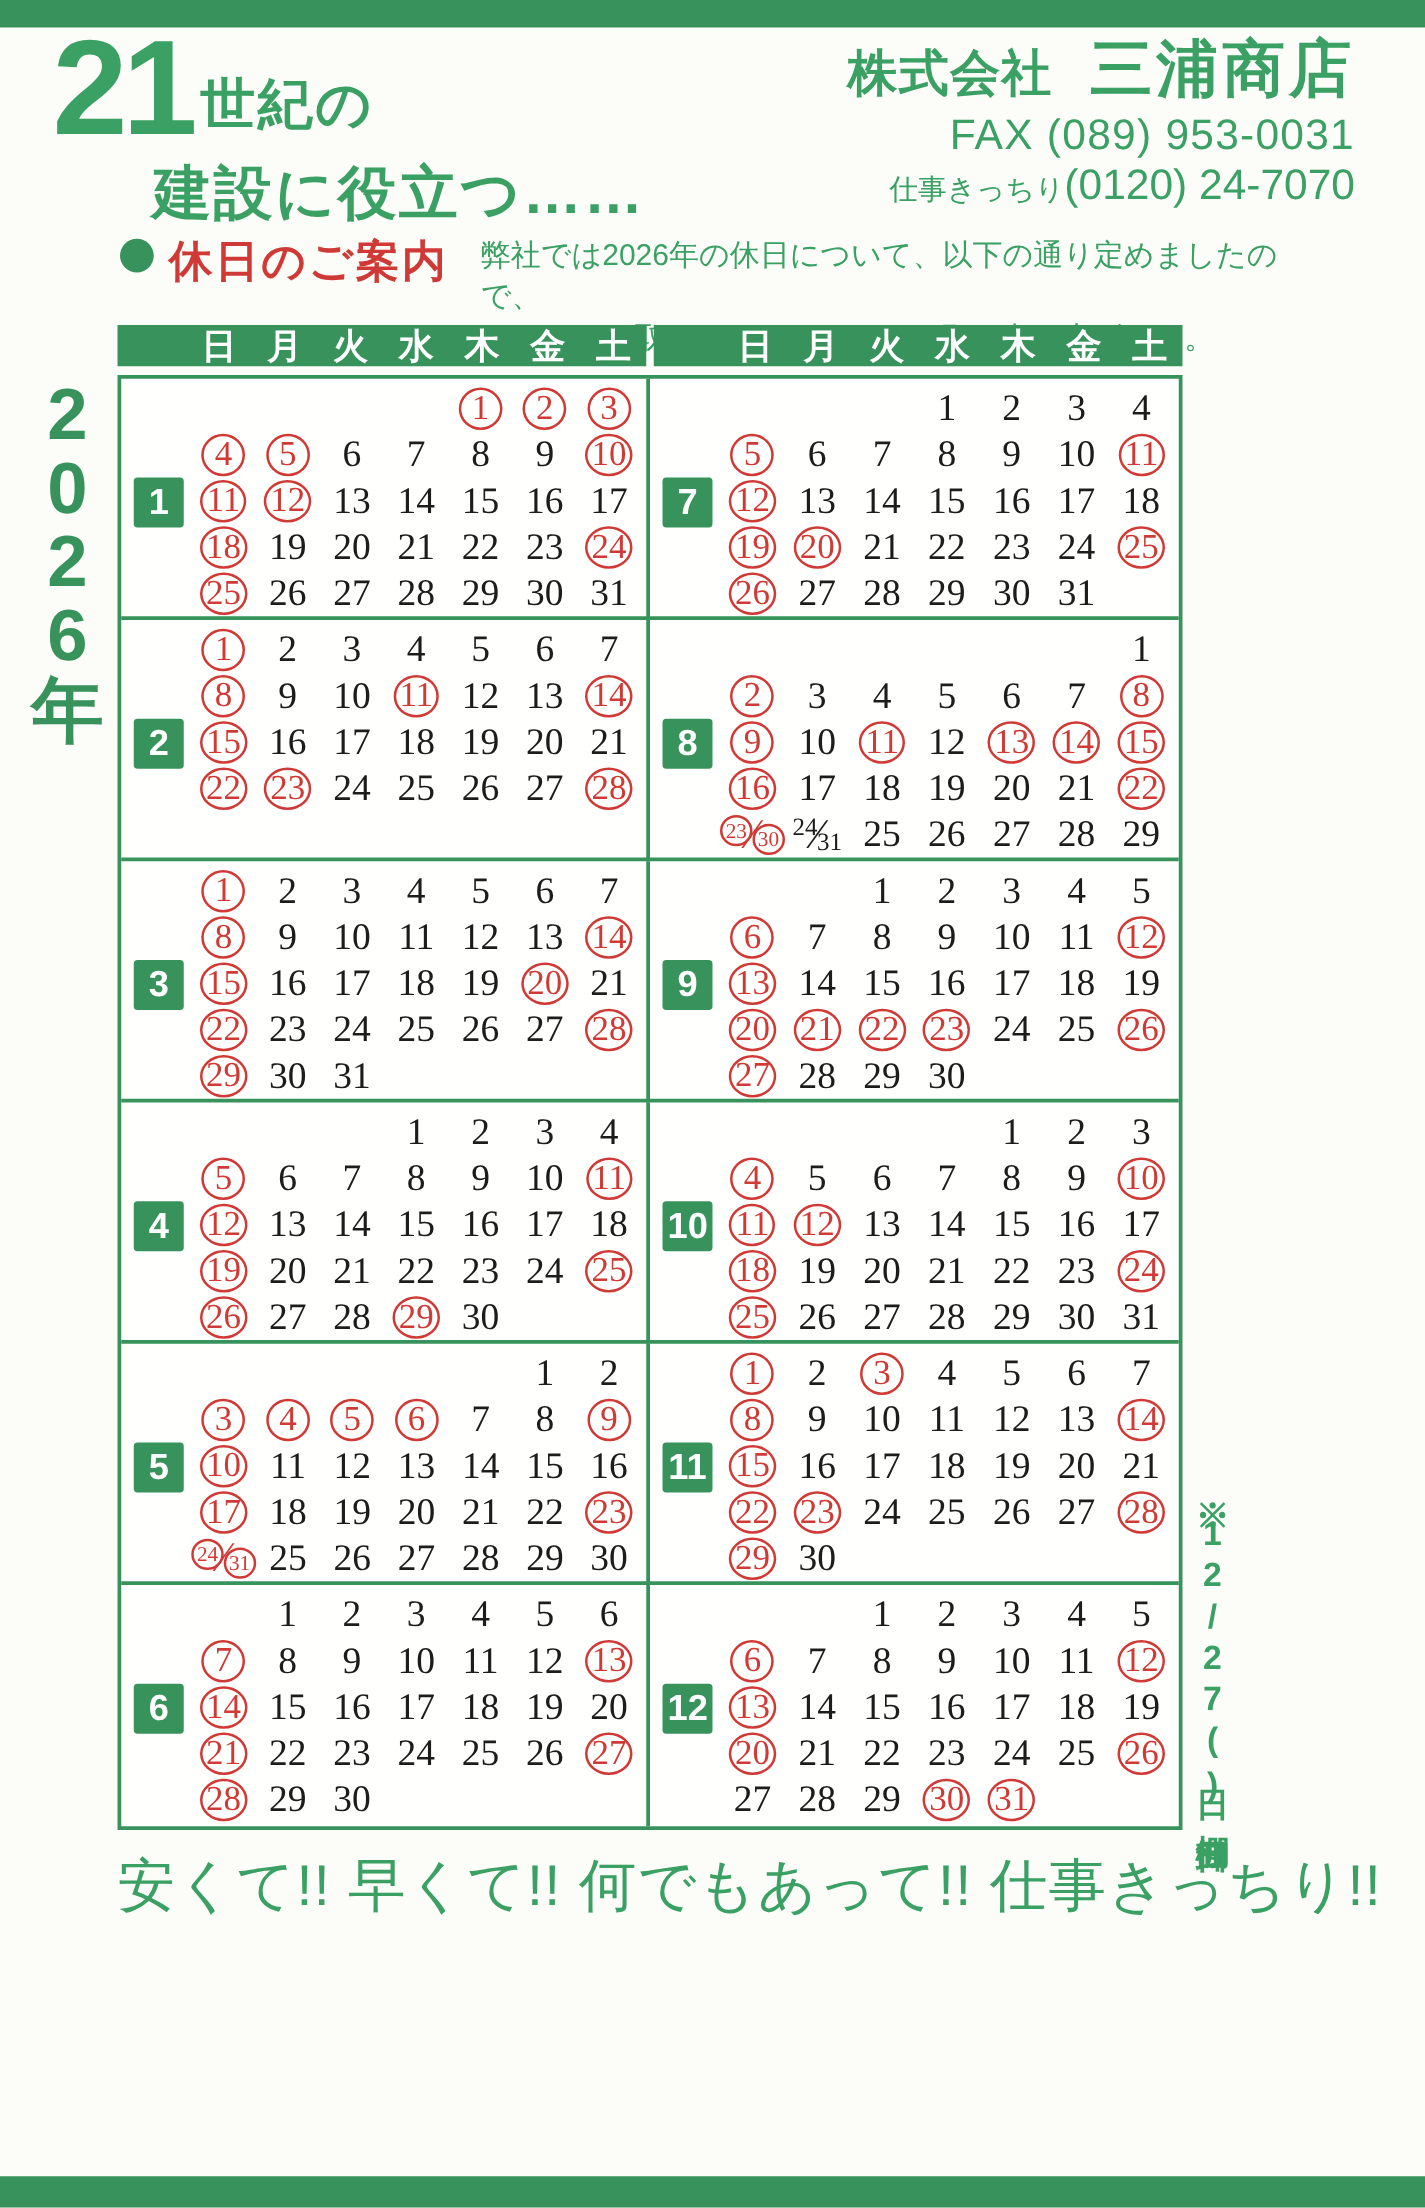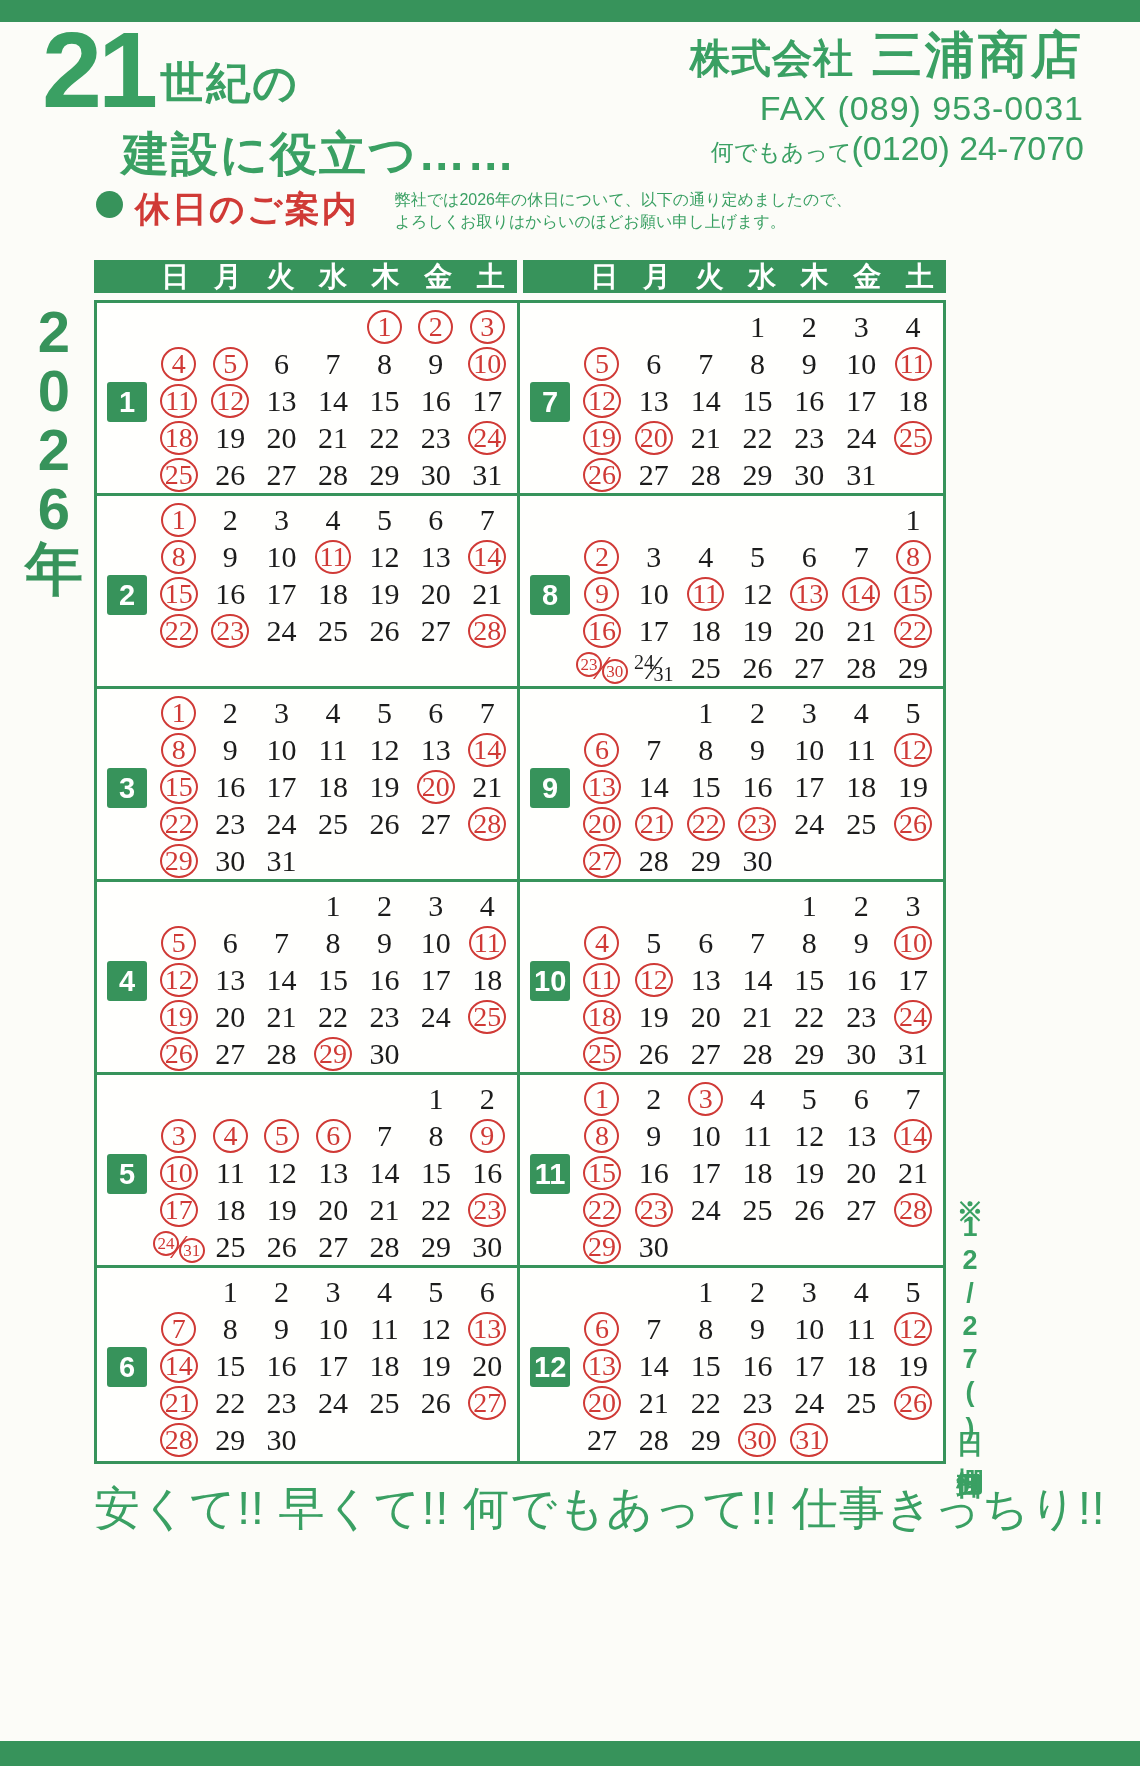--- a/index.html
+++ b/index.html
@@ -18,32 +18,32 @@
   .hbar.bottom{top:1741px;height:25px;}
 
   
   .tagline{position:absolute;top:26px;left:42px;color:var(--green-text);}
   .tag-row1{display:flex;align-items:flex-end;}
   .t21{font-size:108px;font-weight:bold;line-height:0.82;letter-spacing:-4px;}
   .tseiki{font-size:44px;font-weight:bold;margin-left:6px;margin-bottom:2px;letter-spacing:2px;}
   .tline2{font-size:47px;font-weight:bold;margin-left:80px;margin-top:8px;letter-spacing:2px;}
 
   .company{position:absolute;top:30px;right:56px;color:var(--green-text);text-align:right;}
-  .cline1{display:flex;align-items:baseline;justify-content:flex-end;gap:18px;}
+  .cline1{display:flex;align-items:baseline;justify-content:flex-end;gap:30px;}
   .cprefix{font-size:40px;font-weight:bold;letter-spacing:1px;}
   .cname{font-size:50px;font-weight:bold;letter-spacing:3px;line-height:1;}
   .cphone{font-size:34px;margin-top:3px;letter-spacing:1px;white-space:nowrap;}
   .cfree{font-size:34px;margin-top:1px;white-space:nowrap;}
   .cfree .small-lbl{font-size:23px;}
 
   
   .notice{position:absolute;top:186px;left:96px;width:950px;display:flex;align-items:flex-start;}
   .ndot{width:27px;height:27px;border-radius:50%;background:var(--green);margin-top:5px;flex:none;}
   .ntitle{color:var(--red);font-size:35px;font-weight:bold;letter-spacing:2px;margin-left:12px;flex:none;}
-  .nbody{color:var(--green-text);font-size:16px;line-height:1.37;margin-left:36px;margin-top:3px;}
+  .nbody{color:var(--green-text);font-size:24px;line-height:1.37;margin-left:26px;margin-top:3px;}
 
   
   .yearv{position:absolute;left:22px;top:302px;width:64px;color:var(--green);
          font-weight:bold;font-size:58px;line-height:1.02;text-align:center;}
 
   
   .cal{position:absolute;left:94px;top:260px;width:852px;}
   .wkhead{display:flex;margin-bottom:7px;}
   .wkbar{width:423px;background:var(--green);color:#fff;font-weight:bold;height:33px;
          display:flex;align-items:center;padding-left:55px;box-sizing:border-box;}
@@ -90,21 +90,21 @@
   </div>
   <div class="tline2">建設に役立つ……</div>
 </div>
 
 <div class="company">
   <div class="cline1">
     <span class="cprefix">株式会社</span>
     <span class="cname">三浦商店</span>
   </div>
   <div class="cphone">FAX (089) 953-0031</div>
-  <div class="cfree"><span class="small-lbl">何でもあって</span><span>(0120) 24-7070</span></div>
+  <div class="cfree"><span class="small-lbl">仕事きっちり</span><span>(0120) 24-7070</span></div>
 </div>
 
 <div class="notice">
   <span class="ndot"></span>
   <span class="ntitle">休日のご案内</span>
   <div class="nbody">
     <div>弊社では2026年の休日について、以下の通り定めましたので、</div>
     <div>よろしくお取りはからいのほどお願い申し上げます。</div>
   </div>
 </div>

